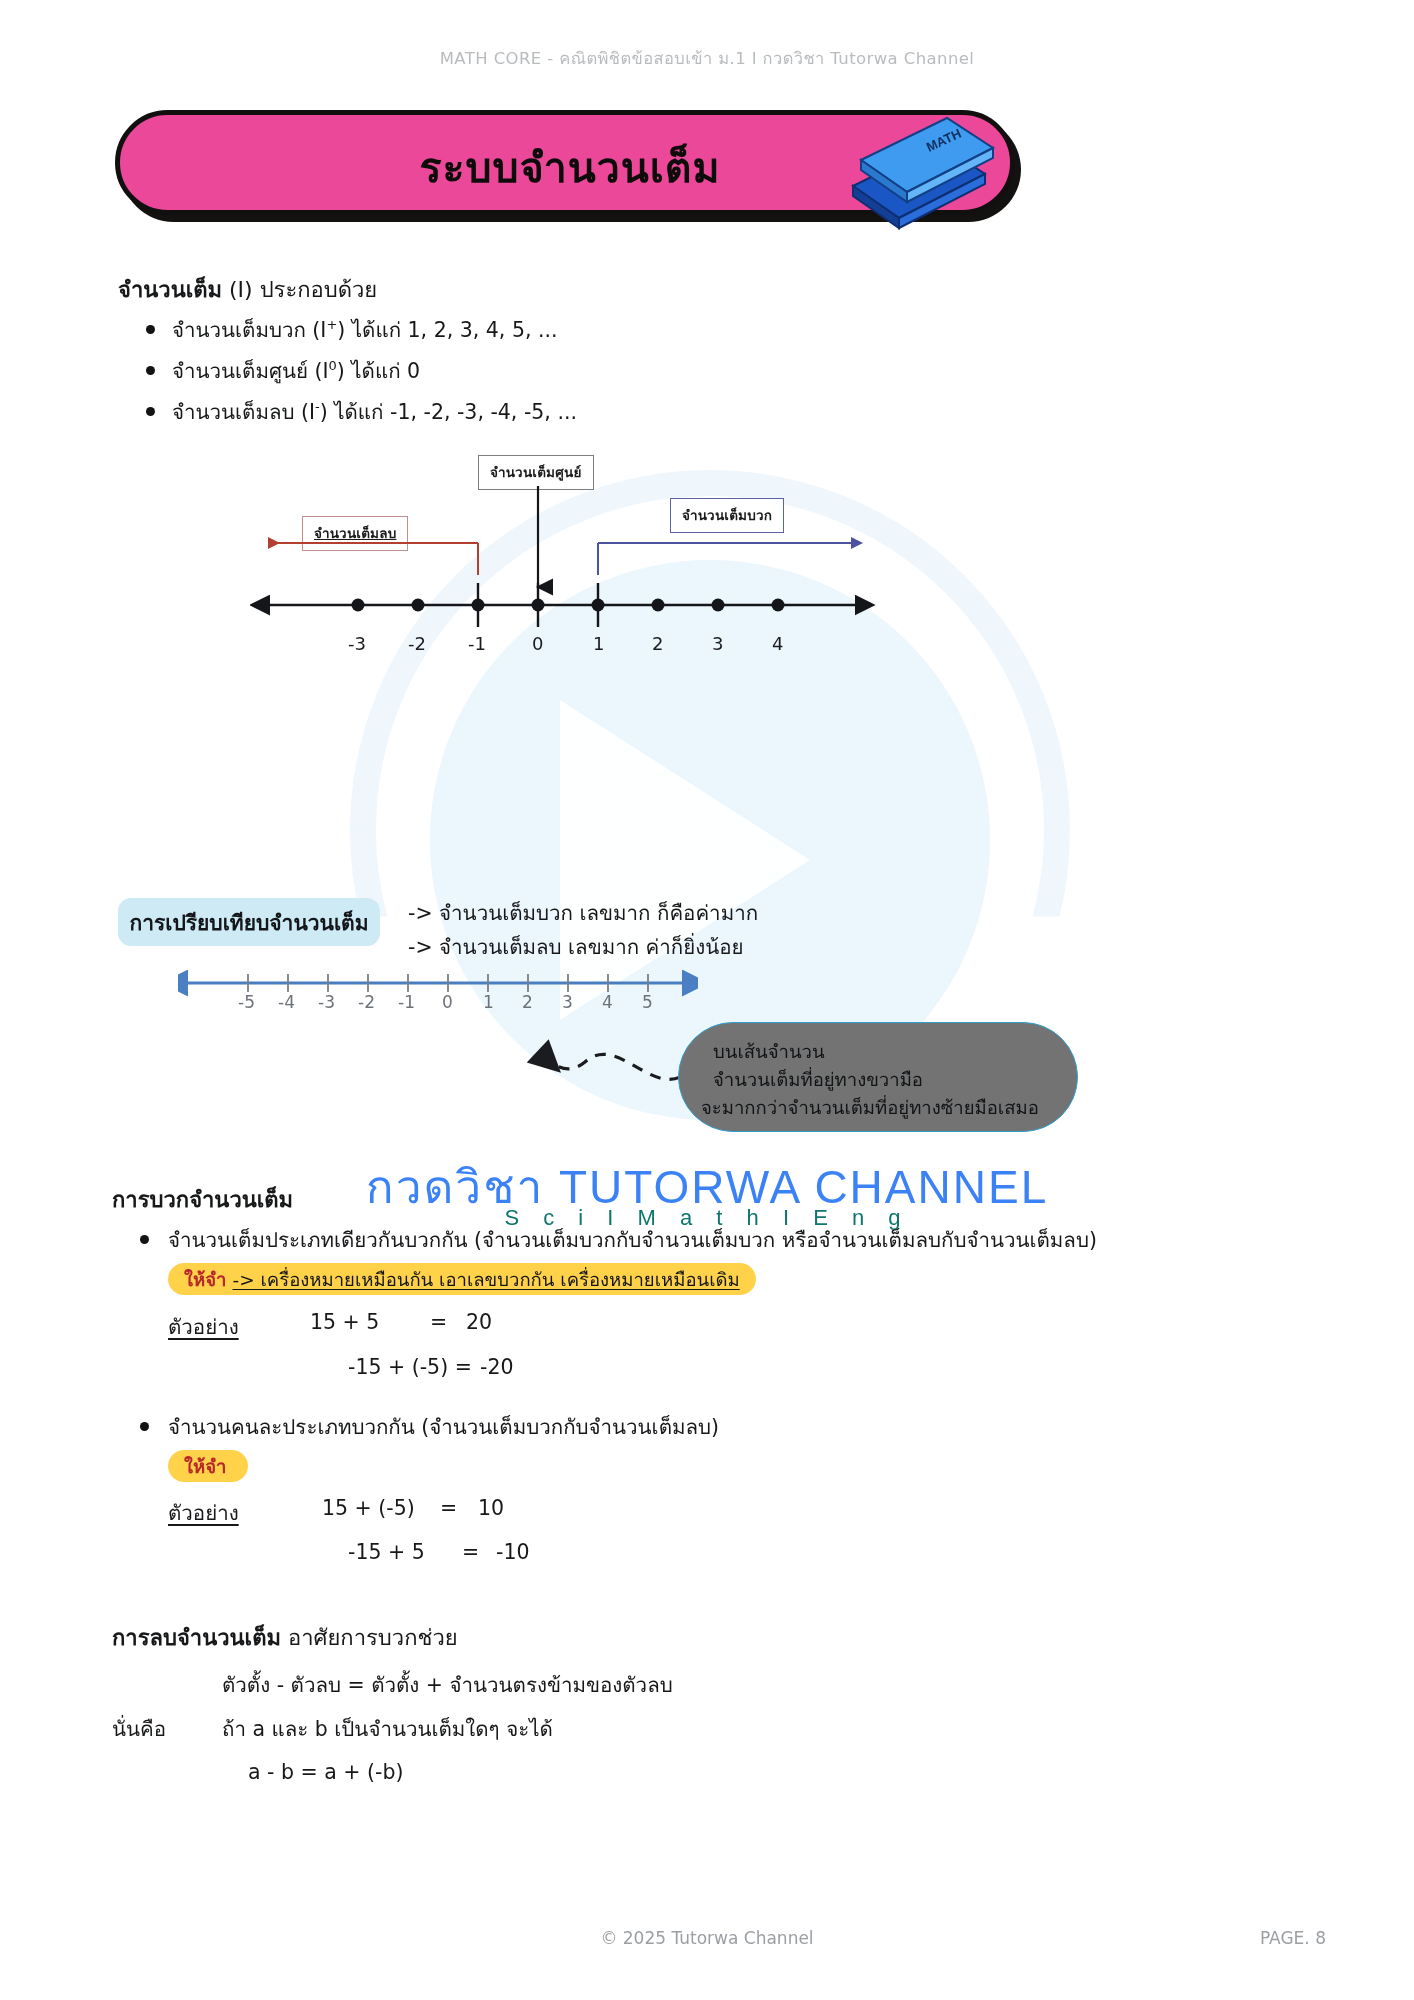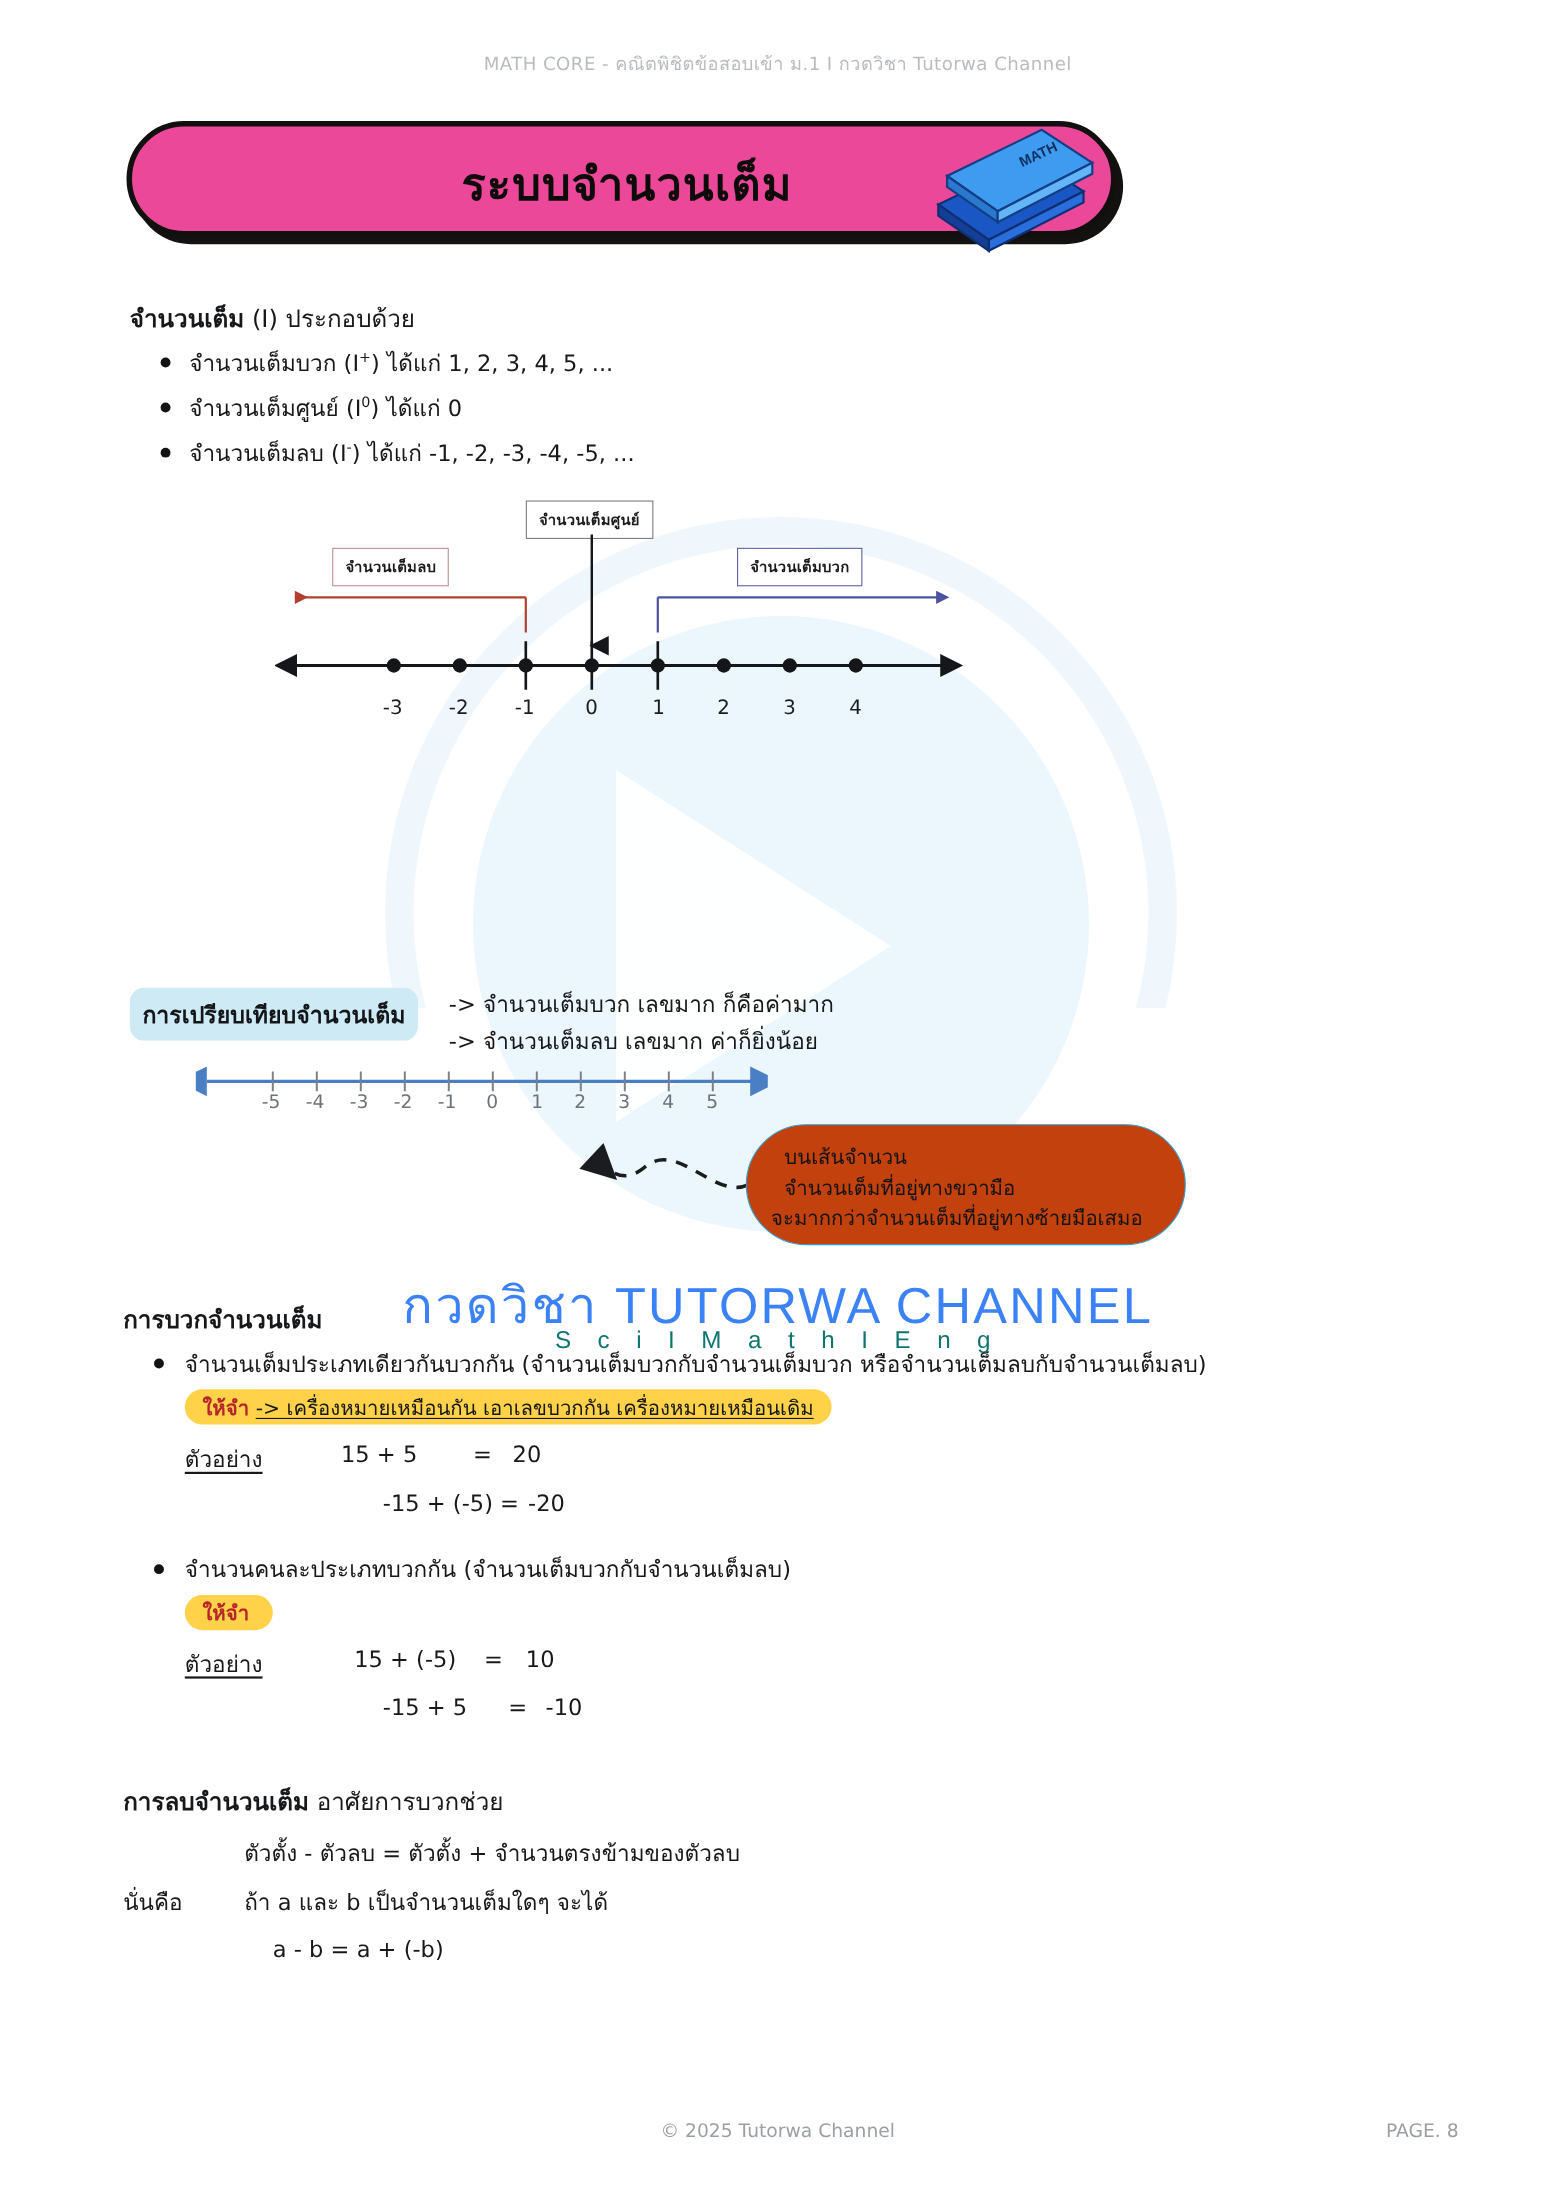--- a/index.html
+++ b/index.html
@@ -104,21 +104,21 @@
     width:262px; height:48px; border-radius:13px;
     background:#cdeaf5;
     display:flex; align-items:center; justify-content:center;
     font-size:21px; font-weight:700; color:#14161a;
   }
 
   
   .callout{
     position:absolute; left:678px; top:1022px;
     width:400px; height:110px; border-radius:55px;
-    background:#c2410c; border:1.4px solid #2f9fcf;font-family:Liberation Mono, monospace;
+    background:#737373; border:1.4px solid #2f9fcf;font-family:Liberation Mono, monospace;
   }
   .callout .ln{
     position:absolute; left:34px; font-size:18.5px; color:#111416;
     white-space:nowrap;
   }
 
   
   .hl{
     position:absolute; height:32px; border-radius:16px;
     background:#ffd24a; display:flex; align-items:center;
@@ -189,21 +189,21 @@
   </div>
 
   <div class="bullet-dot" style="left:146px; top:407px;"></div>
   <div class="t s17" style="left:172px; top:395px;">
     <span>จำนวนเต็มลบ (I</span><span class="sup">-</span><span>) ได้แก่  -1, -2, -3, -4, -5, ...</span>
   </div>
 
   <div class="fig1">
 
     <div class="lbl-box lbl-zero" style="left:228px; top:0px;">จำนวนเต็มศูนย์</div>
-    <div class="lbl-box" style="left:52px; top:43px;">จำนวนเต็มลบ</div>
+    <div class="lbl-box" style="left:52px; top:61px;text-decoration:underline;">จำนวนเต็มลบ</div>
     <div class="lbl-box lbl-pos" style="left:420px; top:43px;">จำนวนเต็มบวก</div>
 
     <svg width="640" height="220" viewBox="0 0 640 220" style="position:absolute;left:0;top:0;">
       <defs>
         <marker id="ar-red" markerWidth="8" markerHeight="8" refX="6" refY="3" orient="auto">
           <path d="M6,0 L6,6 L0,3 z" fill="#b3402f"></path>
         </marker>
         <marker id="ar-blue" markerWidth="8" markerHeight="8" refX="2" refY="3" orient="auto">
           <path d="M0,0 L0,6 L6,3 z" fill="#4c52a0"></path>
         </marker>

